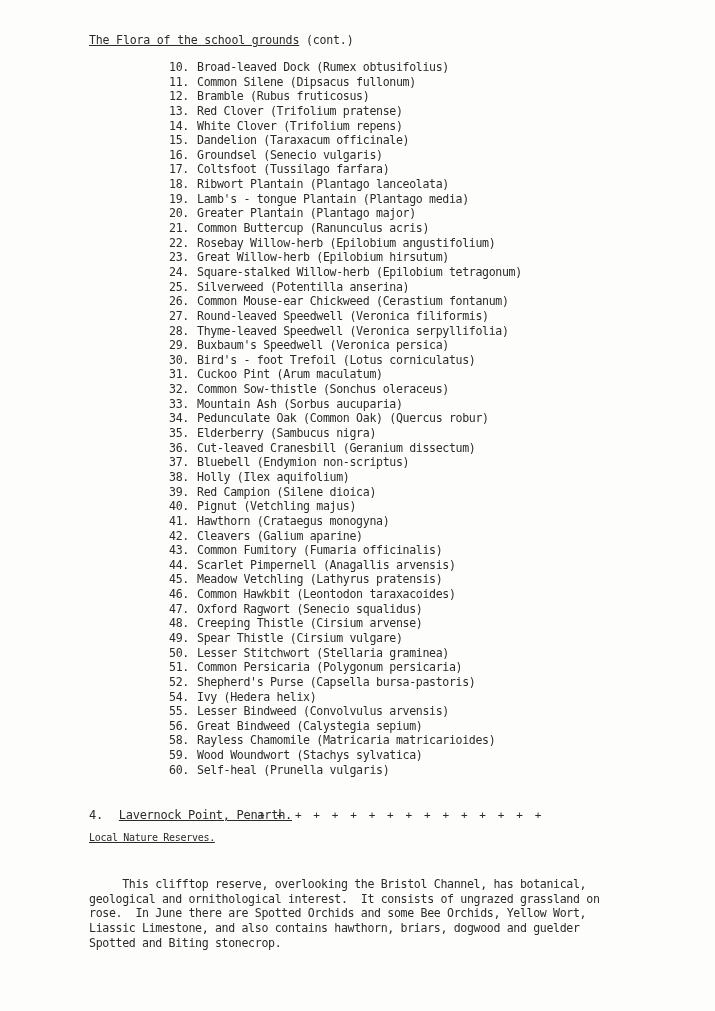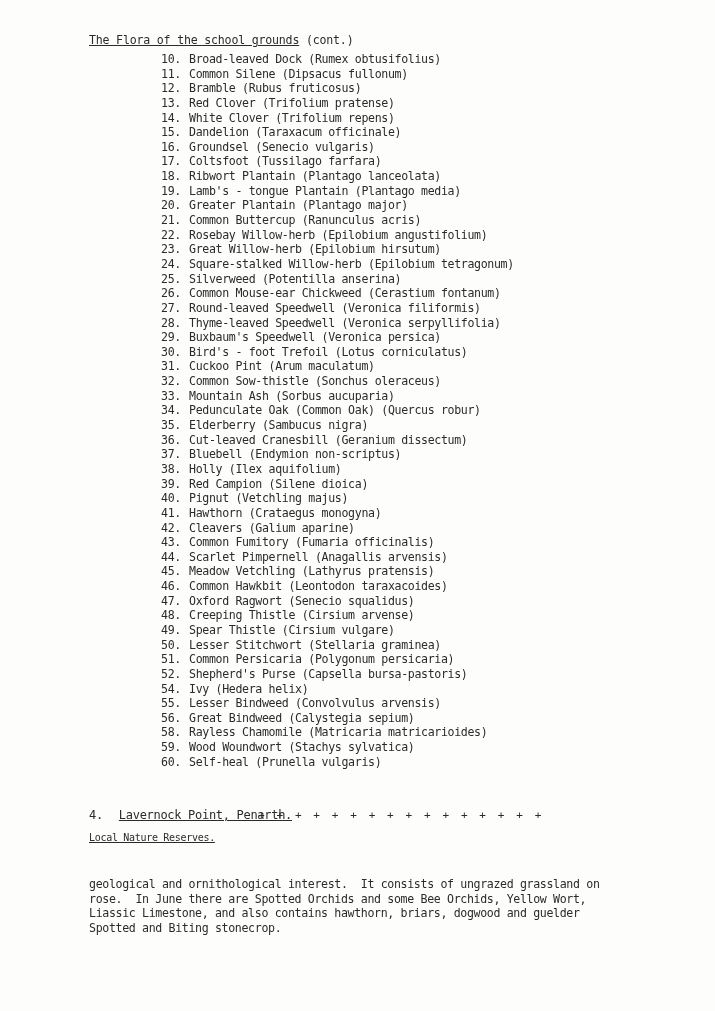--- a/index.html
+++ b/index.html
@@ -9,21 +9,21 @@
     font-family: "DejaVu Sans Mono", "Liberation Mono", monospace;
     color: #2b2b2b;
   }
   .page { position: absolute; left: 0; top: 0; width: 715px; height: 817px; }
   .title {
     position: absolute; left: 89px; top: 33px;
     font-size: 11.6px; letter-spacing: -0.2px; white-space: pre;
   }
   .title .u { text-decoration: underline; }
   .list {
-    position: absolute; left: 161px; top: 52px; margin: 0; padding: 0; list-style: none;
+    position: absolute; left: 161px; top: 52px; margin: 8px; padding: 0; list-style: none;
   }
   .list li {
     height: 14.65px; line-height: 14.65px; font-size: 11.6px; letter-spacing: -0.35px;
     white-space: pre;
   }
   .list .num { display: inline-block; width: 28px; }
   .sep {
     position: absolute; left: 258px; top: 809px;
     font-size: 11px; letter-spacing: 2.6px; white-space: pre;
   }
@@ -100,19 +100,20 @@
       <li><span class="num">60.</span><span>Self-heal (Prunella vulgaris)</span></li>
     </ul>
 
   <div class="sep">+ + + + + + + + + + + + + + + +</div>
 
   <div class="h2">Local Nature Reserves.</div>
 
   <div class="h3"><span>4.</span><span class="u">Lavernock Point, Penarth.</span></div>
 
   <div class="para">
+    <span class="line">     This clifftop reserve, overlooking the Bristol Channel, has botanical,</span>
     <span class="line">geological and ornithological interest.  It consists of ungrazed grassland on</span>
     <span class="line">rose.  In June there are Spotted Orchids and some Bee Orchids, Yellow Wort,</span>
     <span class="line">Liassic Limestone, and also contains hawthorn, briars, dogwood and guelder</span>
     <span class="line">Spotted and Biting stonecrop.</span>
   </div>
 
 </div>
 
 </body></html>

